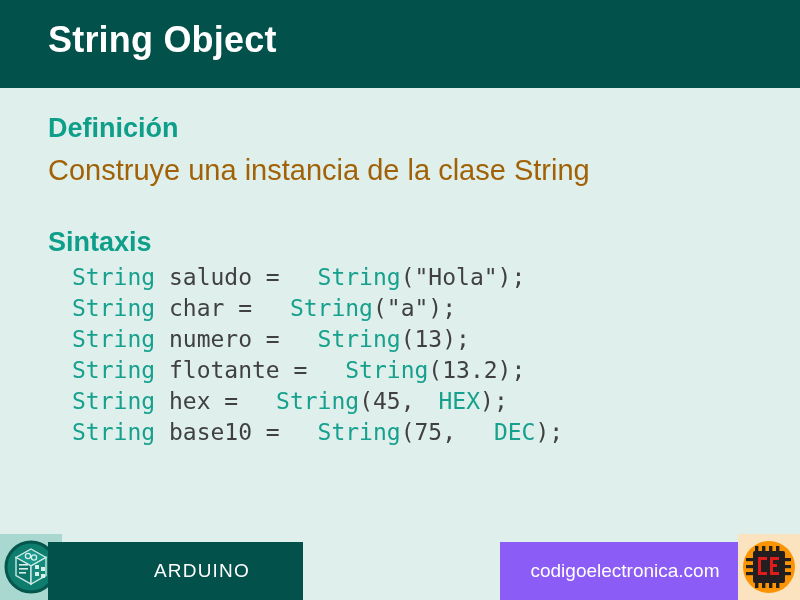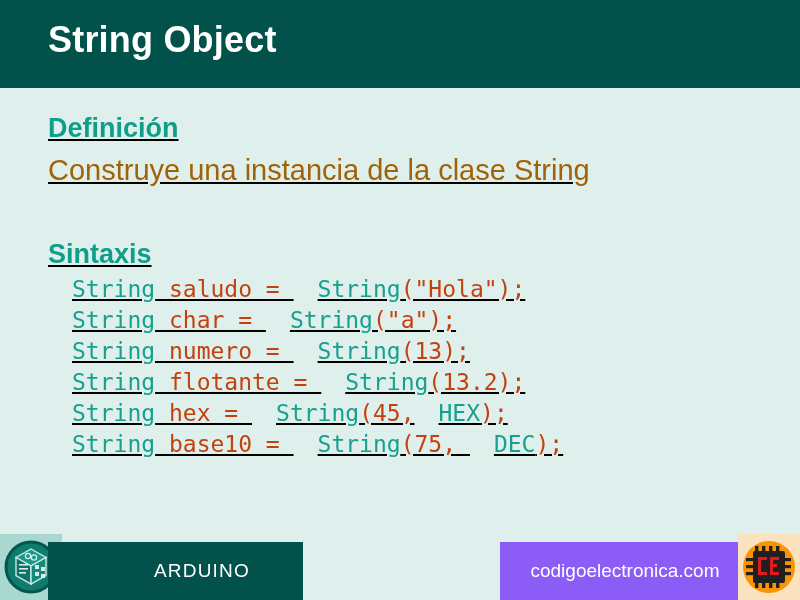--- a/index.html
+++ b/index.html
@@ -39,59 +39,58 @@
     letter-spacing: 0.2px;
     white-space: nowrap;
   }
 
   
   .content {
     position: absolute;
     left: 48px;
     top: 110px;
     width: 730px;
-    text-decoration: underline;
   }
   .section-heading {
     font-size: 27px;
     font-weight: bold;
     color: #0f9e8a;
     line-height: 36px;
     margin: 0;
     white-space: nowrap;
   }
   .definition-text {
     font-size: 29px;
     color: #a16207;
     line-height: 40px;
     margin: 4px 0 0 0;
     white-space: nowrap;
   }
   .syntax-heading {
-    margin-top: 46px;
+    margin-top: 34px;
   }
 
   
   .code-block {
     margin-top: 2px;
     font-family: "DejaVu Sans Mono", "Liberation Mono", monospace;
     font-size: 23px;
     line-height: 31px;
     color: #1c1c1c;
     white-space: pre;
   }
   .code-line {
     white-space: pre;
   }
   .tok-kw {
     color: #16a08d;
     margin-left: 24px;
   }
   .tok-plain {
-    color: #c2410c;
+    color: #404040;
   }
 
   
   .footer-left-badge {
     position: absolute;
     left: 0;
     top: 534px;
     width: 62px;
     height: 66px;
     background: #a9d8d0;

